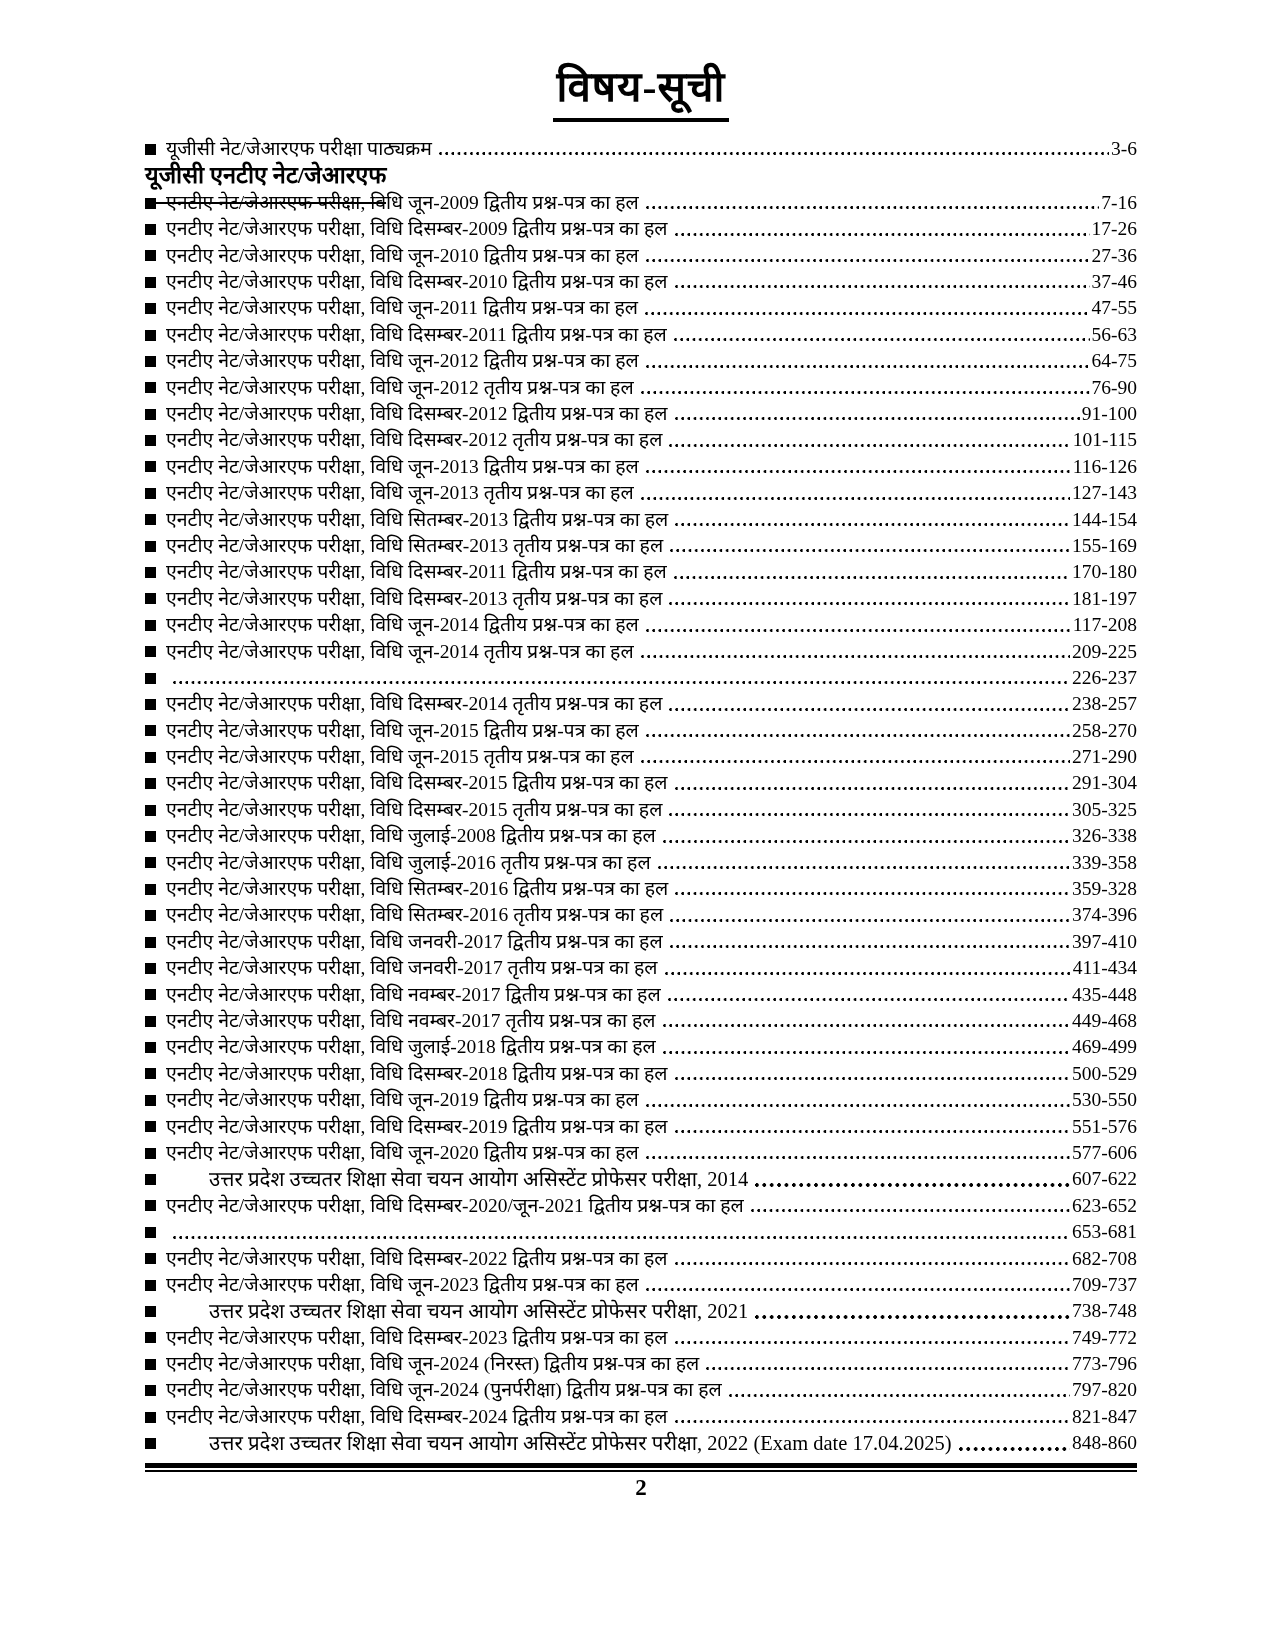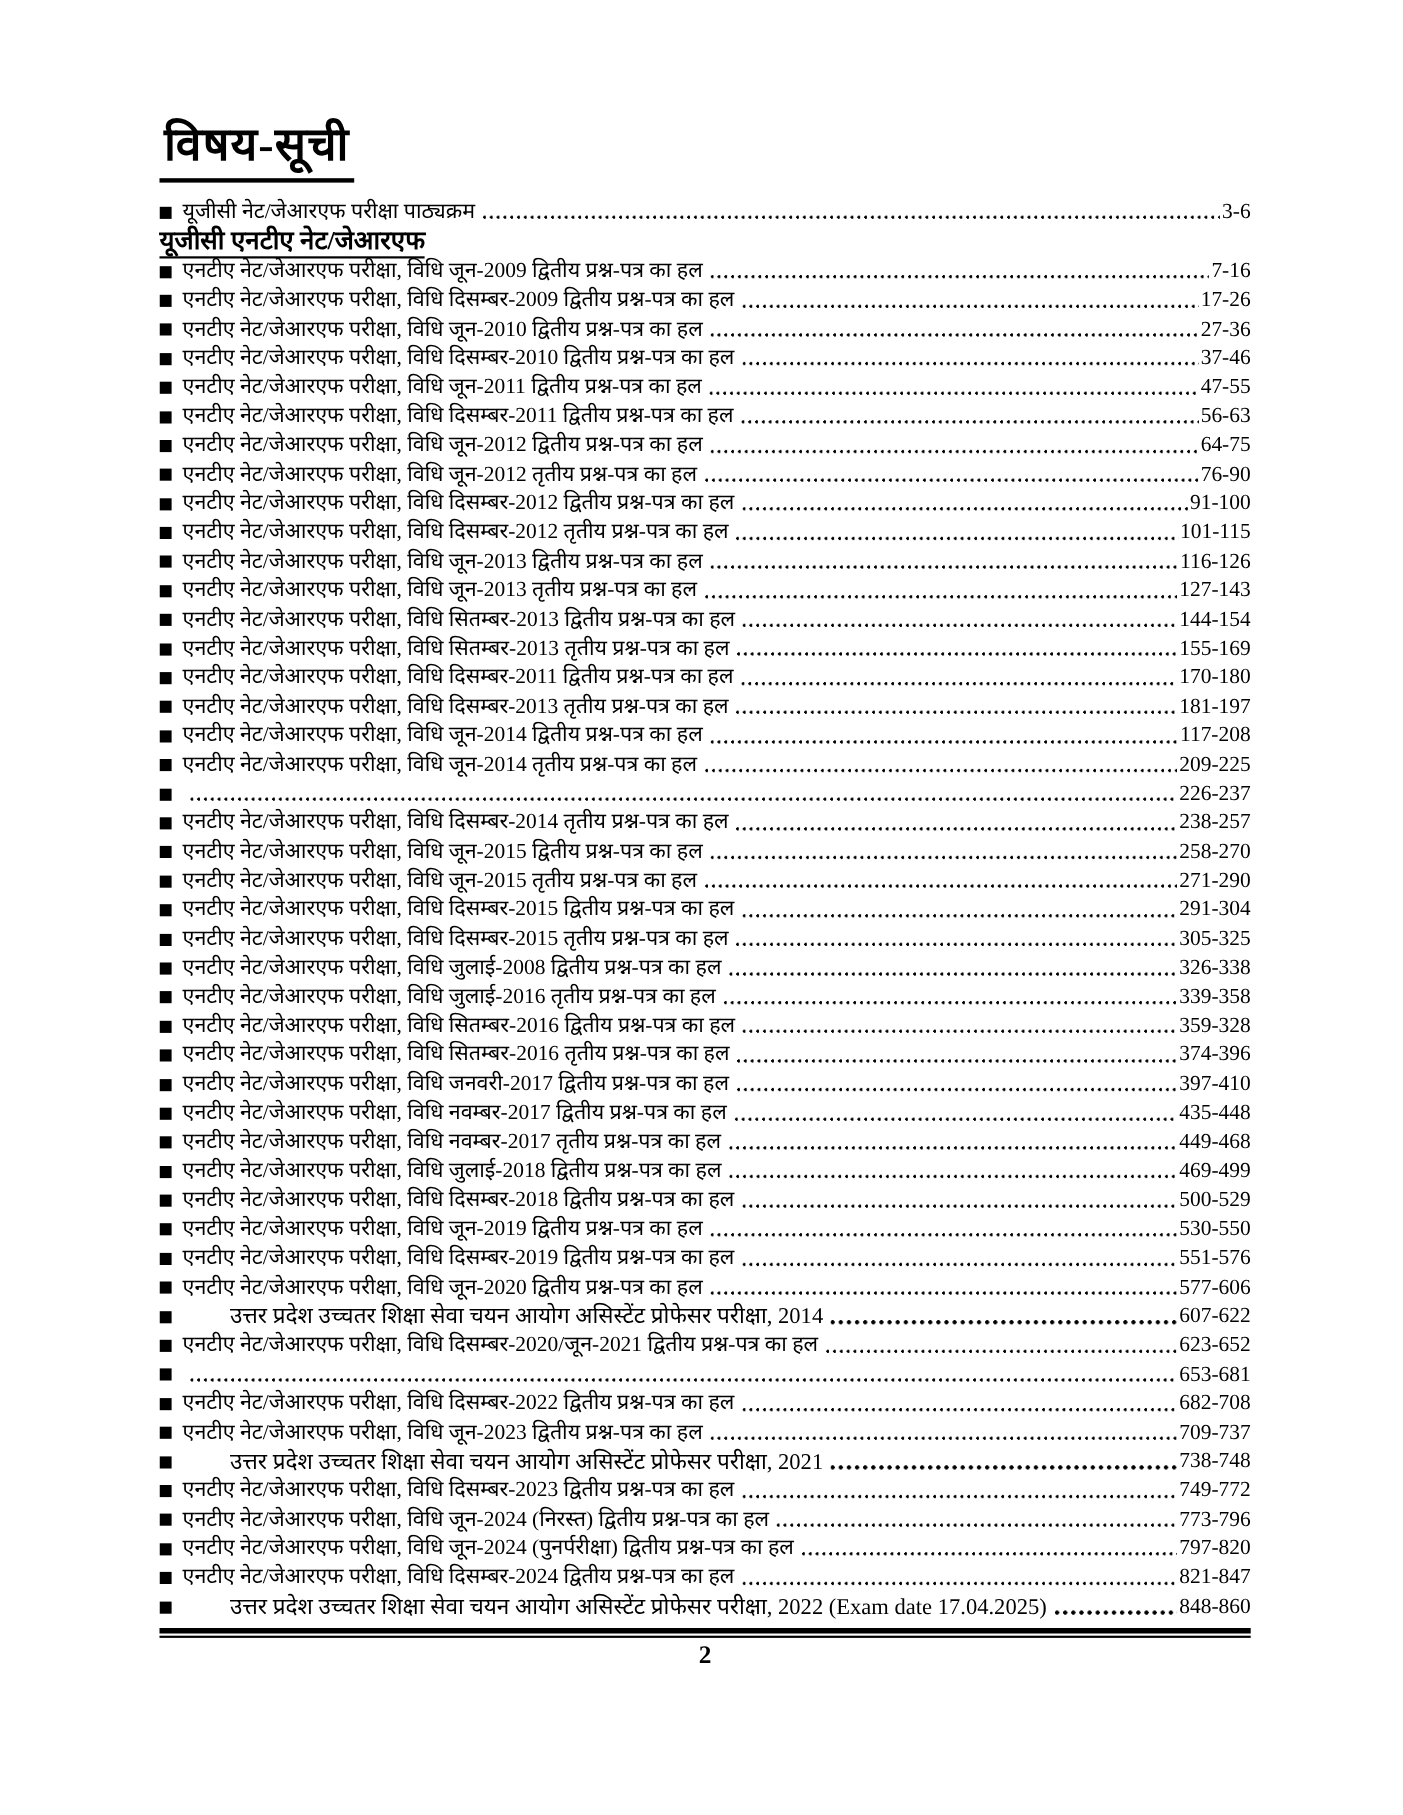--- a/index.html
+++ b/index.html
@@ -6,21 +6,21 @@
   body {
     width: 1275px; height: 1650px;
     background: #ffffff; color: #000000;
     font-family: "Liberation Serif", "DejaVu Serif", serif;
     position: relative; overflow: hidden;
   }
   .content {
     position: absolute; left: 145px; top: 0;
     width: 992px;
   }
-  .title-wrap { margin-top: 100px; margin-bottom: 14px; }
+  .title-wrap { text-align: center; margin-top: 56px; margin-bottom: 14px; }
   .title-text {
     display: inline-block;
     font-size: 42px; font-weight: bold;
     border-bottom: 4px solid #000;
     padding: 0 4px 5px 4px;
     letter-spacing: 1px;
   }
   .toc-row {
     display: flex; align-items: center;
     height: 26.4px; line-height: 26.4px;
@@ -43,21 +43,21 @@
   .toc-row.emphasis .leader::before {
     height: 4px; bottom: 6px;
     background-image: radial-gradient(circle at 2px 2px, #000 1.7px, transparent 2.0px);
     background-size: 7.4px 4px;
   }
   .section-heading {
     height: 27.5px; line-height: 27.5px;
     font-size: 23.5px; font-weight: bold;
   }
   .section-heading span {
-    border-bottom: 2.5px solid #000; padding-bottom: 1px;
+    border-bottom: 2.5px solid #000; padding-bottom: 14px;
   }
   .footer-rule { margin-top: 6px; }
   .rule-thick { height: 5px; background: #000; }
   .rule-thin  { height: 2px; background: #000; margin-top: 2px; }
   .page-number {
     text-align: center; font-size: 23px; font-weight: bold; margin-top: 3px;
   }
 </style>
 </head>
 <body>
@@ -247,20 +247,26 @@
       <span class="pages">374-396</span>
     </div>
     <div class="toc-row">
       <span class="bullet"></span>
       <span class="label">एनटीए नेट/जेआरएफ परीक्षा, विधि जनवरी-2017 द्वितीय प्रश्न-पत्र का हल</span>
       <span class="leader"></span>
       <span class="pages">397-410</span>
     </div>
     <div class="toc-row">
       <span class="bullet"></span>
+      <span class="label">एनटीए नेट/जेआरएफ परीक्षा, विधि जनवरी-2017 तृतीय प्रश्न-पत्र का हल</span>
+      <span class="leader"></span>
+      <span class="pages">411-434</span>
+    </div>
+    <div class="toc-row">
+      <span class="bullet"></span>
       <span class="label">एनटीए नेट/जेआरएफ परीक्षा, विधि नवम्बर-2017 द्वितीय प्रश्न-पत्र का हल</span>
       <span class="leader"></span>
       <span class="pages">435-448</span>
     </div>
     <div class="toc-row">
       <span class="bullet"></span>
       <span class="label">एनटीए नेट/जेआरएफ परीक्षा, विधि नवम्बर-2017 तृतीय प्रश्न-पत्र का हल</span>
       <span class="leader"></span>
       <span class="pages">449-468</span>
     </div>

